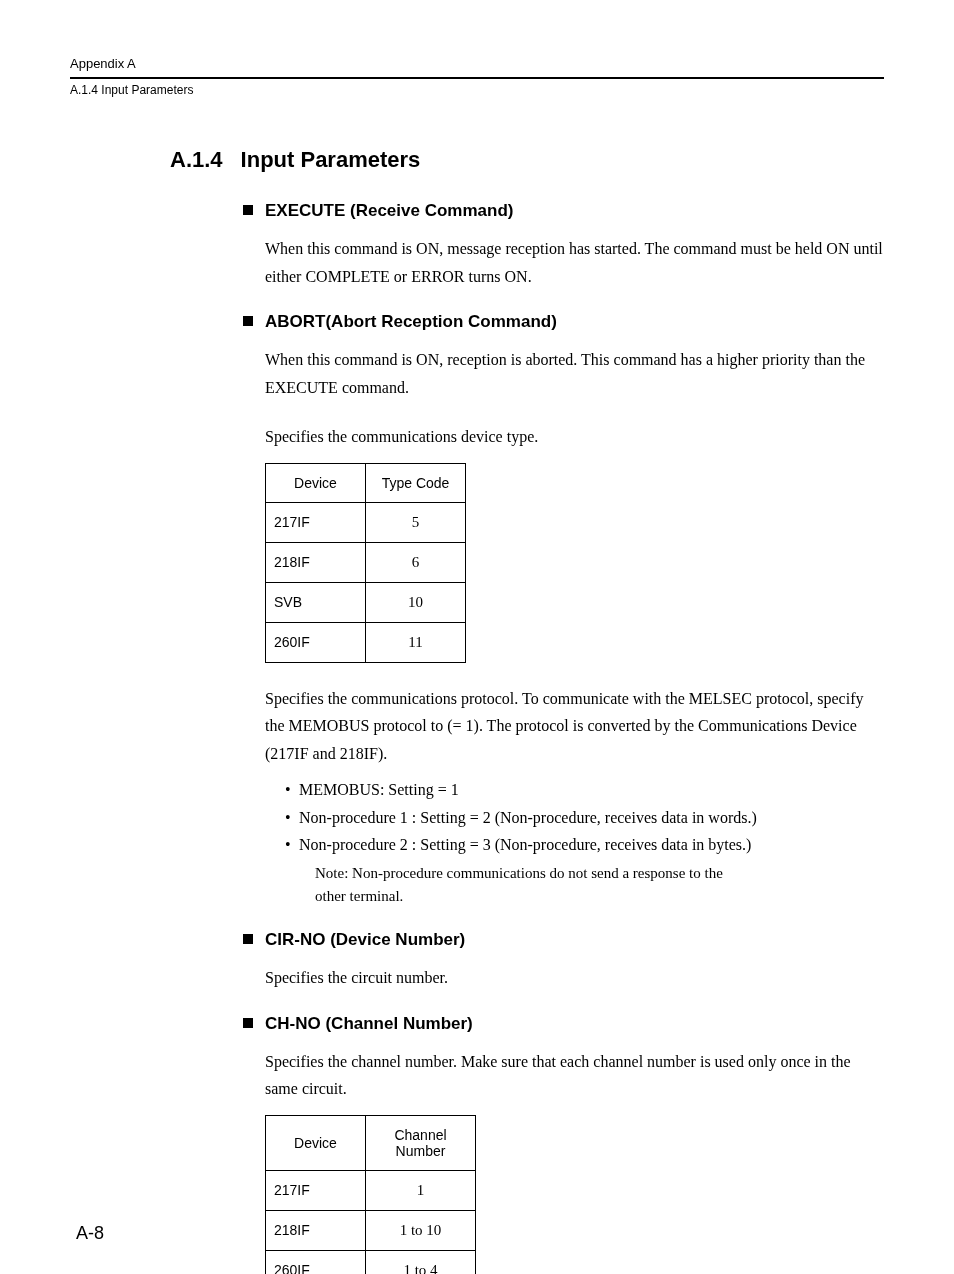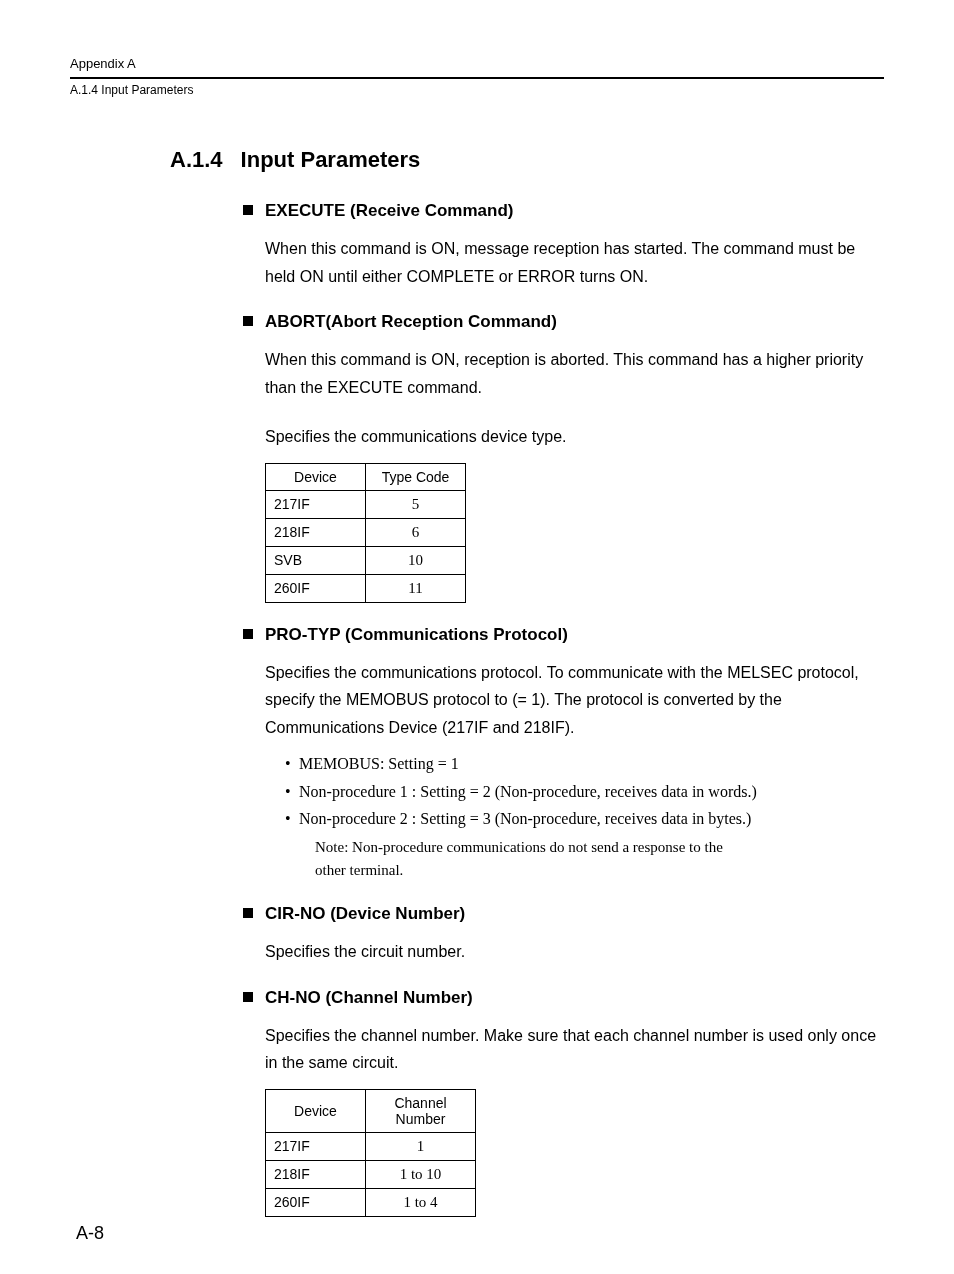--- a/index.html
+++ b/index.html
@@ -52,21 +52,21 @@
     }
     .bullet-square {
       position: absolute;
       left: -22px;
       top: 4px;
       width: 10px;
       height: 10px;
       background: black;
     }
     .body-text {
-      font-family: Liberation Sans, sans-serif;
+      font-family: Liberation Serif, serif;
       font-size: 16px;
       line-height: 1.72;
       margin-bottom: 10px;
     }
     .bullet-list {
       margin-left: 20px;
       margin-top: 7px;
     }
     .bullet-list-item {
       font-family: "Times New Roman", Times, serif;
@@ -95,21 +95,21 @@
     table {
       border-collapse: collapse;
       margin-top: 12px;
       margin-bottom: 10px;
     }
     th, td {
       border: 1px solid black;
       font-family: Arial, Helvetica, sans-serif;
       font-size: 14px;
       font-weight: normal;
-      padding: 5px 8px;
+      padding: 11px 8px;
     }
     th {
       text-align: center;
     }
     td.col-device {
       text-align: left;
     }
     td.col-value {
       text-align: center;
       font-family: "Times New Roman", Times, serif;
@@ -176,24 +176,20 @@
     </tr>
     <tr>
       <td class="col-device">260IF</td>
       <td class="col-value">11</td>
     </tr>
   </tbody>
     </table>
 </div>
 
 <div class="subsection">
-  <h2 class="subsection-heading">
-    <span class="bullet-square"></span>
-    <span>PRO-TYP (Communications Protocol)</span>
-  </h2>
   <p class="body-text">Specifies the communications protocol. To communicate with the MELSEC protocol, specify the MEMOBUS protocol to (= 1). The protocol is converted by the Communications Device (217IF and 218IF).</p>
   <div class="bullet-list">
     <div class="bullet-list-item">MEMOBUS: Setting = 1</div>
     <div class="bullet-list-item">Non-procedure 1 : Setting = 2 (Non-procedure, receives data in words.)</div>
     <div class="bullet-list-item">Non-procedure 2 : Setting = 3 (Non-procedure, receives data in bytes.)</div>
   </div>
   <p class="note-text">
     <span class="note-label">Note:</span>
     <span>Non-procedure communications do not send a response to the other terminal.</span>
   </p>

